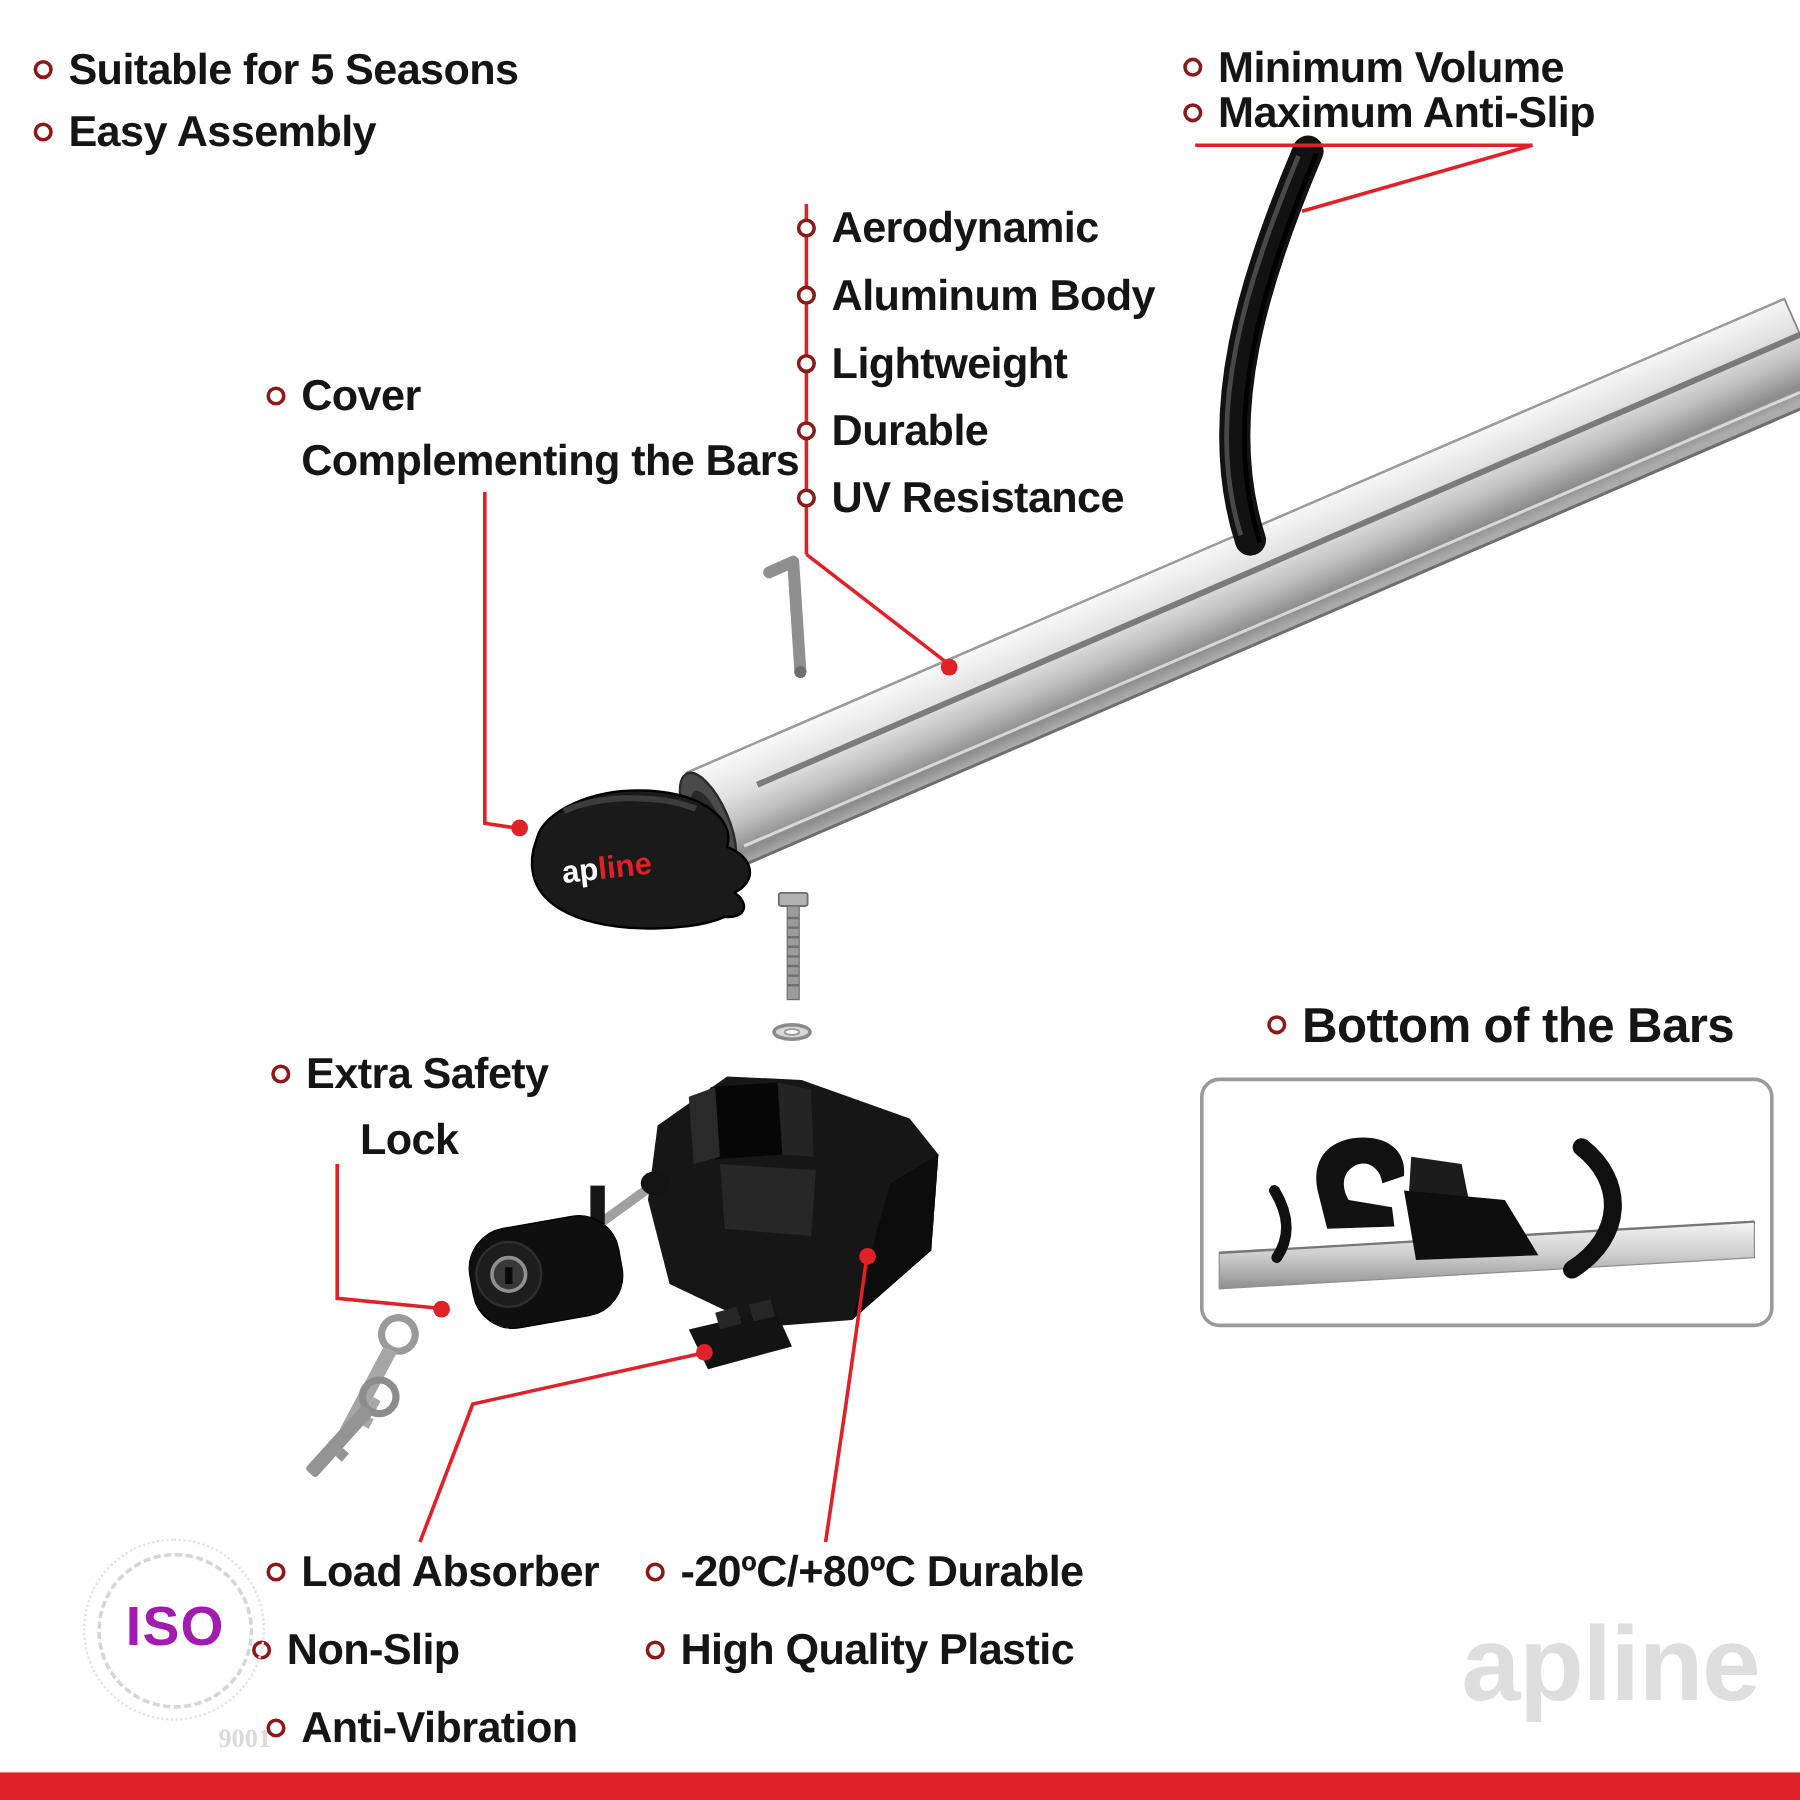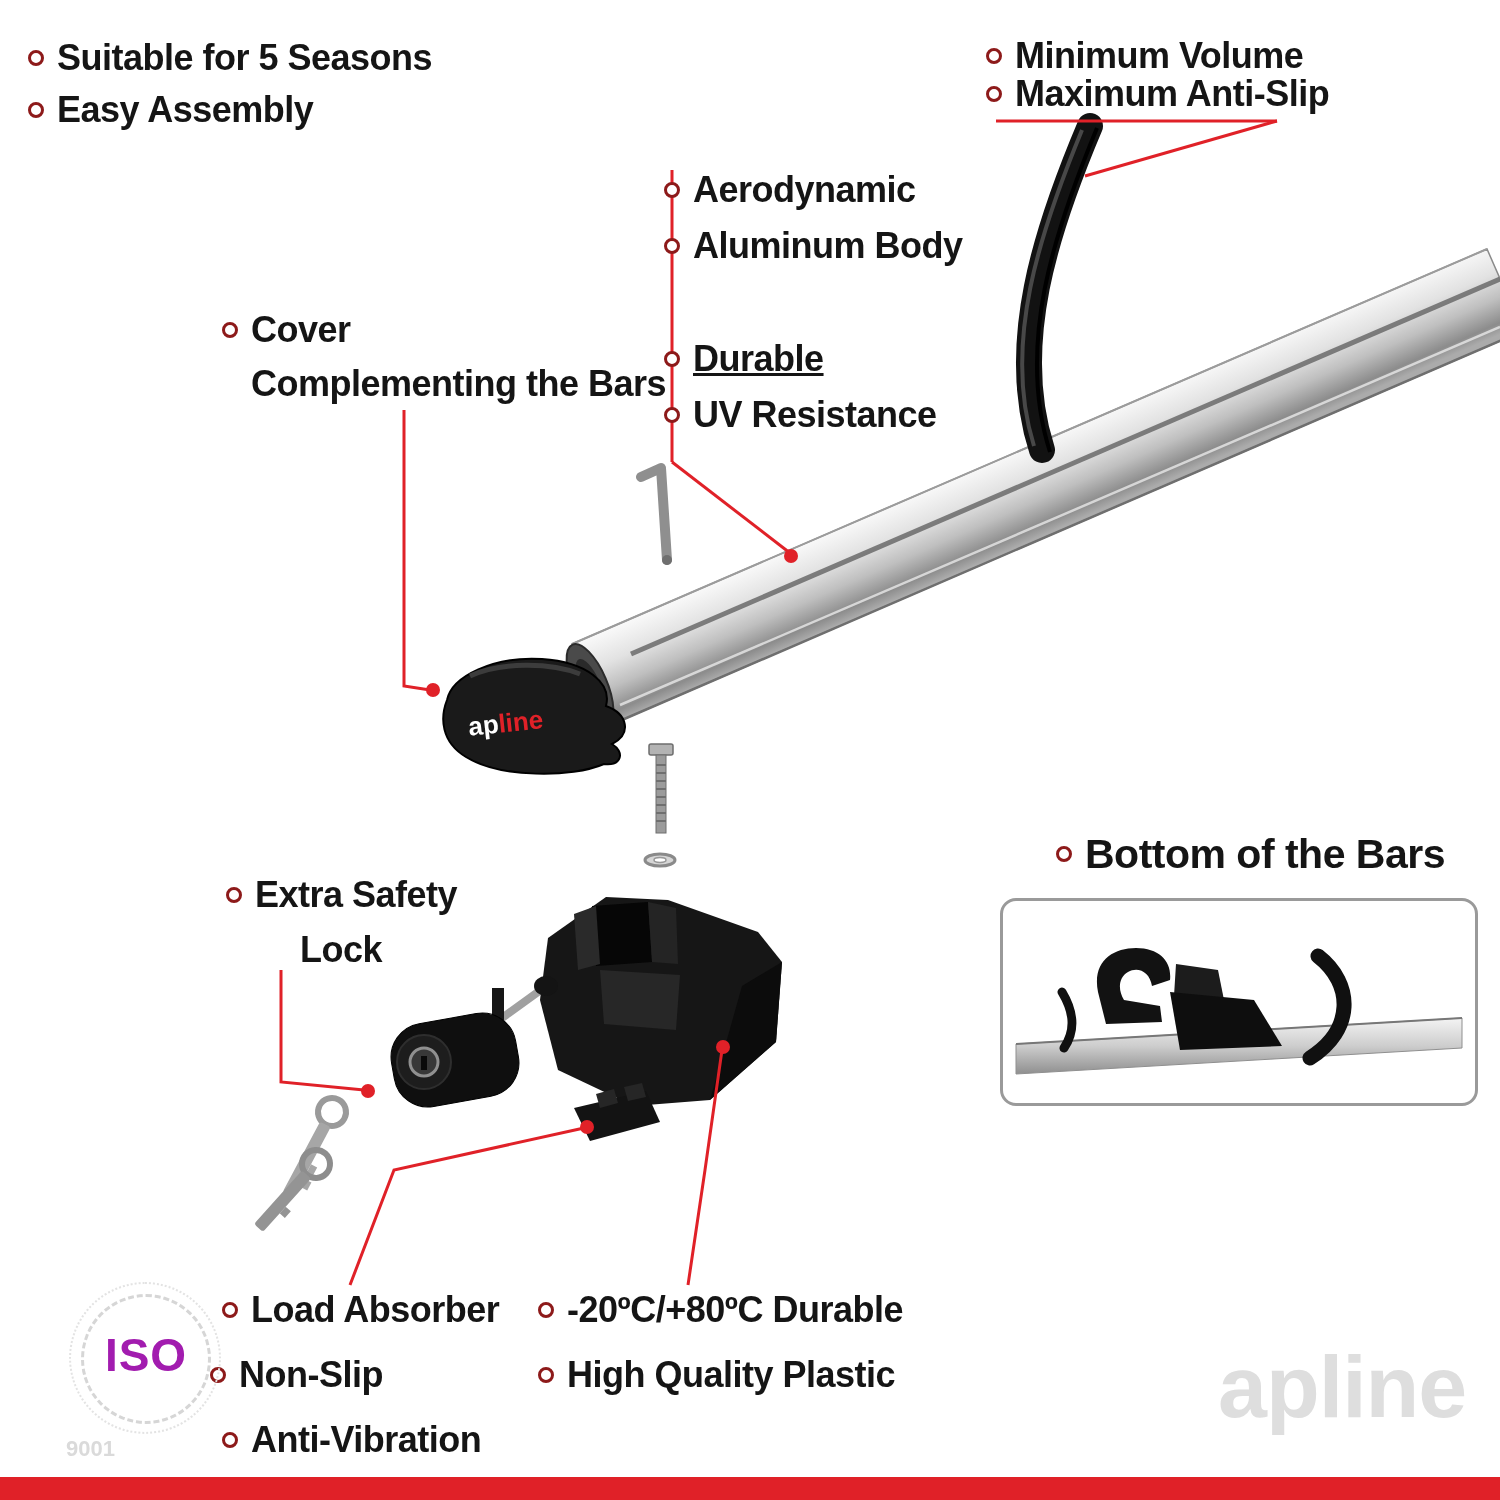--- a/index.html
+++ b/index.html
@@ -17,22 +17,22 @@
   .wm-apline{position:absolute;left:1218px;top:1342px;font-weight:700;font-size:88px;
              line-height:90px;color:#dedede;letter-spacing:-1px;}
   .redbar{position:absolute;left:0;bottom:0;width:100%;height:23px;background:#e02128;}
   .iso{position:absolute;left:66px;top:1284px;width:160px;height:185px;color:#d2d2d2;}
   .iso-ring{position:absolute;left:15px;top:10px;width:124px;height:124px;
             border:3px dashed #d6d6d6;border-radius:50%;}
   .iso-ring2{position:absolute;left:3px;top:-2px;width:148px;height:148px;
              border:2px dotted #e3e3e3;border-radius:50%;}
   .iso-txt{position:absolute;left:0;top:44px;width:160px;text-align:center;
            font-weight:700;font-size:46px;color:#a21caf;letter-spacing:1px;}
-  .iso-sub{position:absolute;left:0;top:152px;width:160px;text-align:left;
-           font-weight:700;font-size:22px;color:#dadada;}
+  .iso-sub{position:absolute;left:0;top:152px;width:160px;text-align:right;
+           font-weight:700;font-size:22px;color:#dadada;font-family:Liberation Serif, serif;}
 </style>
 </head>
 <body>
 
 <div class="canvas">
 
   <svg class="art" viewBox="0 0 1500 1500">
     <defs>
       <linearGradient id="gBar" gradientUnits="userSpaceOnUse" x1="572" y1="644" x2="608" y2="726">
         <stop offset="0" stop-color="#fafafa"></stop>
@@ -172,21 +172,25 @@
   </div>
 
   <div class="feat" style="left:664px;top:168px;">
     <span class="dot"></span>
     <span>Aerodynamic</span>
   </div>
   <div class="feat" style="left:664px;top:224px;">
     <span class="dot"></span>
     <span>Aluminum Body</span>
   </div>
-  <div class="feat" style="left:664px;top:337px;text-decoration:underline;">
+  <div class="feat" style="left:664px;top:281px;">
+    <span class="dot"></span>
+    <span>Lightweight</span>
+  </div>
+  <div class="feat" style="left:664px;top:337px;">
     <span class="dot"></span>
     <span>Durable</span>
   </div>
   <div class="feat" style="left:664px;top:393px;">
     <span class="dot"></span>
     <span>UV Resistance</span>
   </div>
 
   <div class="feat" style="left:222px;top:308px;">
     <span class="dot"></span>

